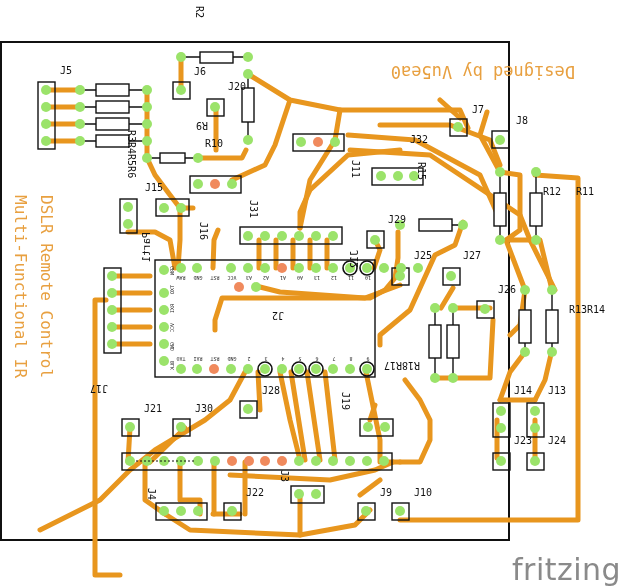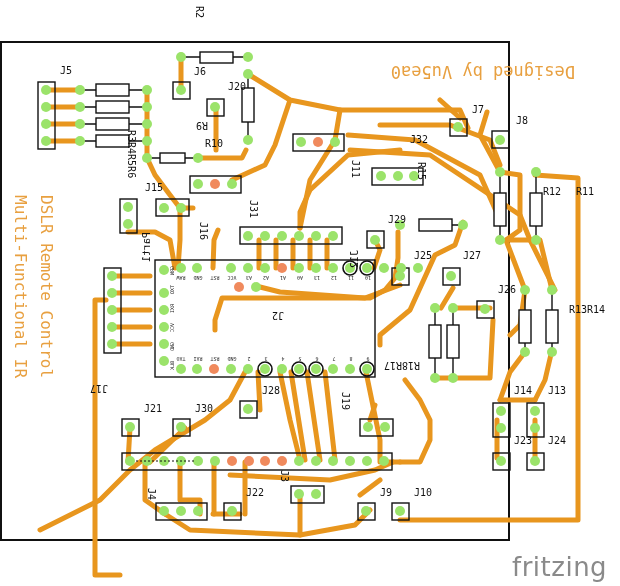--- a/index.html
+++ b/index.html
@@ -1,21 +1,21 @@
 <!DOCTYPE html>
 <html><head>
 <meta charset="utf-8">
 <style>
   html,body{margin:0;padding:0;background:#ffffff;}
   body{width:620px;height:586px;position:relative;overflow:hidden;font-family:"DejaVu Sans Mono",monospace;}
   #board{position:absolute;left:0;top:0;width:620px;height:586px;}
   .lbl{font-family:"DejaVu Sans Mono",monospace;font-size:10px;fill:#111;}
   .silk{font-family:"DejaVu Sans Mono",monospace;fill:#e8a040;}
   .pinlbl{font-family:"DejaVu Sans Mono",monospace;font-size:5px;fill:#222;}
-  .brand{position:absolute;left:512px;top:552px;font-family:"DejaVu Sans",sans-serif;font-size:26px;color:#8a8a8a;letter-spacing:0.5px;}
+  .brand{position:absolute;left:512px;top:552px;font-family:"DejaVu Sans",sans-serif;font-size:30px;color:#8a8a8a;letter-spacing:0.5px;}
 </style>
 </head>
 <body>
 
 <svg id="board" viewBox="0 0 620 586" xmlns="http://www.w3.org/2000/svg">
 
   <rect x="1" y="42" width="508" height="498" fill="none" stroke="#111" stroke-width="2"></rect>
 
   <g stroke="#e8961e" stroke-width="5" fill="none" stroke-linejoin="round" stroke-linecap="round">
     <path d="M48 90 L80 90 M48 107 L80 107 M48 124 L80 124 M48 141 L80 141"></path>

